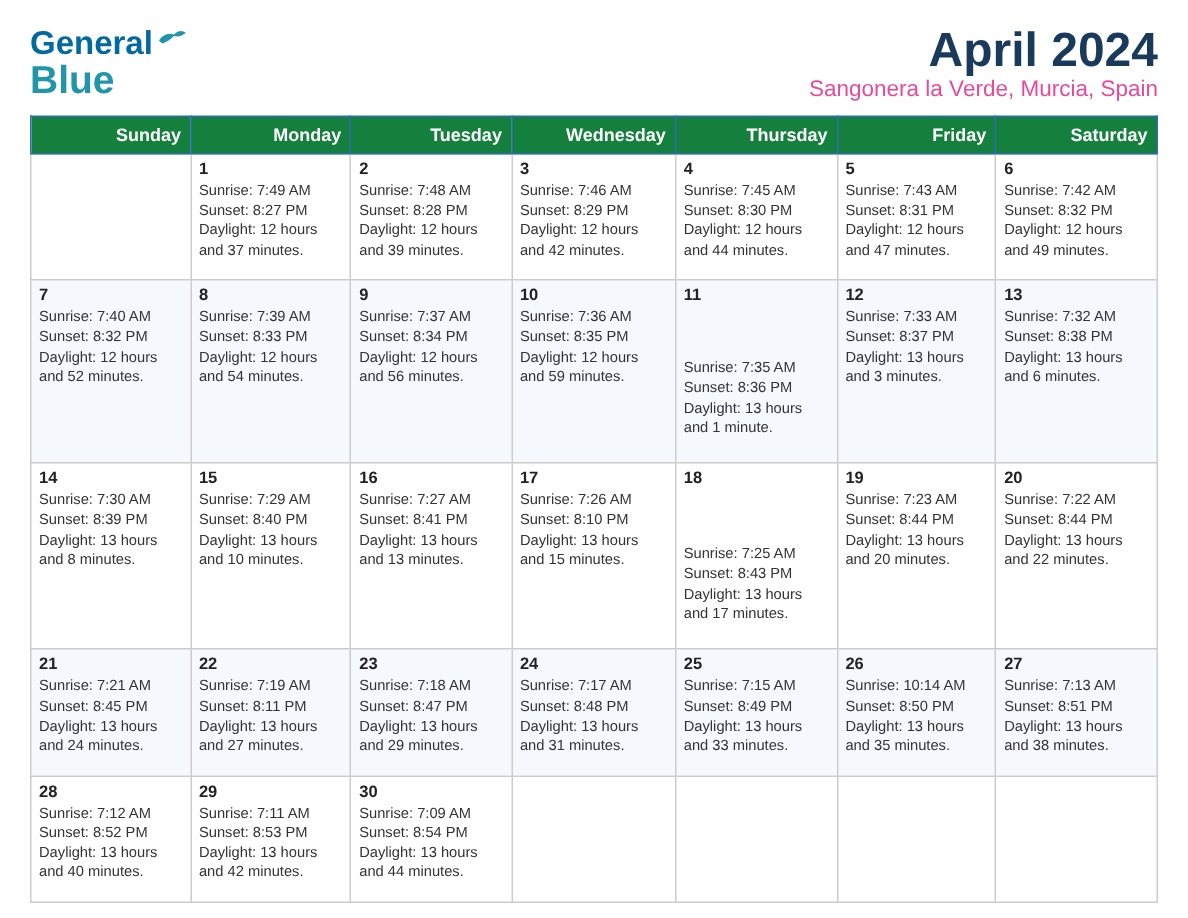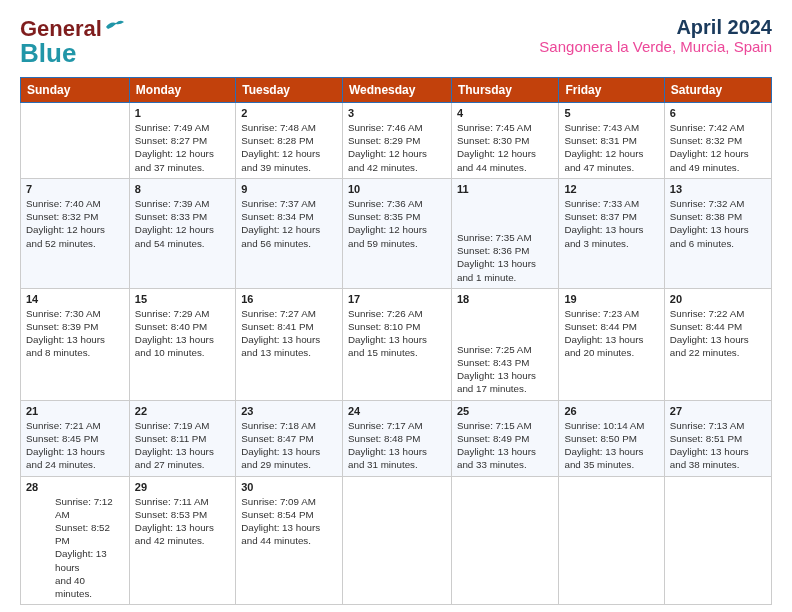--- a/index.html
+++ b/index.html
@@ -25,39 +25,39 @@
     }
     .logo {
       display: flex;
       flex-direction: column;
       align-items: flex-start;
     }
     .title-block {
       text-align: right;
     }
     .main-title {
-      font-size: 20px;
+      font-size: 32px;
       font-weight: bold;
       color: #1a3a5c;
       line-height: 1.1;
     }
     .subtitle {
       font-size: 15px;
       color: #ec4899;
     }
     .calendar {
       flex: 1;
       border-collapse: collapse;
       width: 100%;
       font-size: 10.5px;
     }
     .calendar th {
-      background: #c2410c;
+      background: #15803d;
       color: #fff;
-      text-align: left;
+      text-align: right;
       padding: 5px 6px;
       font-size: 12px;
       font-weight: bold;
       border: 1px solid #2a6db5;
       margin-top: 28px;
     }
     .calendar td {
       border: 1px solid #ccc;
       vertical-align: top;
       padding: 4px 5px;
@@ -86,21 +86,21 @@
       background: #f0f4fa;
     }
   </style>
 </head>
 <body>
 
 <div class="page">
   <div class="header">
     <div class="logo">
       <div style="display:flex;align-items:center;">
-        <span style="font-size:22px;font-weight:bold;color:#7f1d1d;">General</span>
+        <span style="font-size:22px;font-weight:bold;color:#0369a1;">General</span>
         <svg width="22" height="16" viewBox="0 0 22 16" style="margin-left:2px;margin-top:-4px;">
           <path d="M2,8 Q6,2 12,4 Q16,0 20,3 Q16,6 12,5 Q8,9 4,10 Z" fill="#2196a8"></path>
         </svg>
       </div>
       <span style="font-size:26px;font-weight:bold;color:#2196a8;margin-top:-4px;">Blue</span>
     </div>
     <div class="title-block">
       <div class="main-title">April 2024</div>
       <div class="subtitle">Sangonera la Verde, Murcia, Spain</div>
     </div>
@@ -313,21 +313,21 @@
             <span class="day-num">27</span>
             <div class="day-info" style="white-space: pre-line;">Sunrise: 7:13 AM
 Sunset: 8:51 PM
 Daylight: 13 hours
 and 38 minutes.</div>
           </td>
         </tr>
         <tr>
           <td>
             <span class="day-num">28</span>
-            <div class="day-info" style="white-space: pre-line; margin-left: 29px;">Sunrise: 7:12 AM
+            <div class="day-info" style="white-space: pre-line;">Sunrise: 7:12 AM
 Sunset: 8:52 PM
 Daylight: 13 hours
 and 40 minutes.</div>
           </td>
           <td>
             <span class="day-num">29</span>
             <div class="day-info" style="white-space: pre-line;">Sunrise: 7:11 AM
 Sunset: 8:53 PM
 Daylight: 13 hours
 and 42 minutes.</div>

